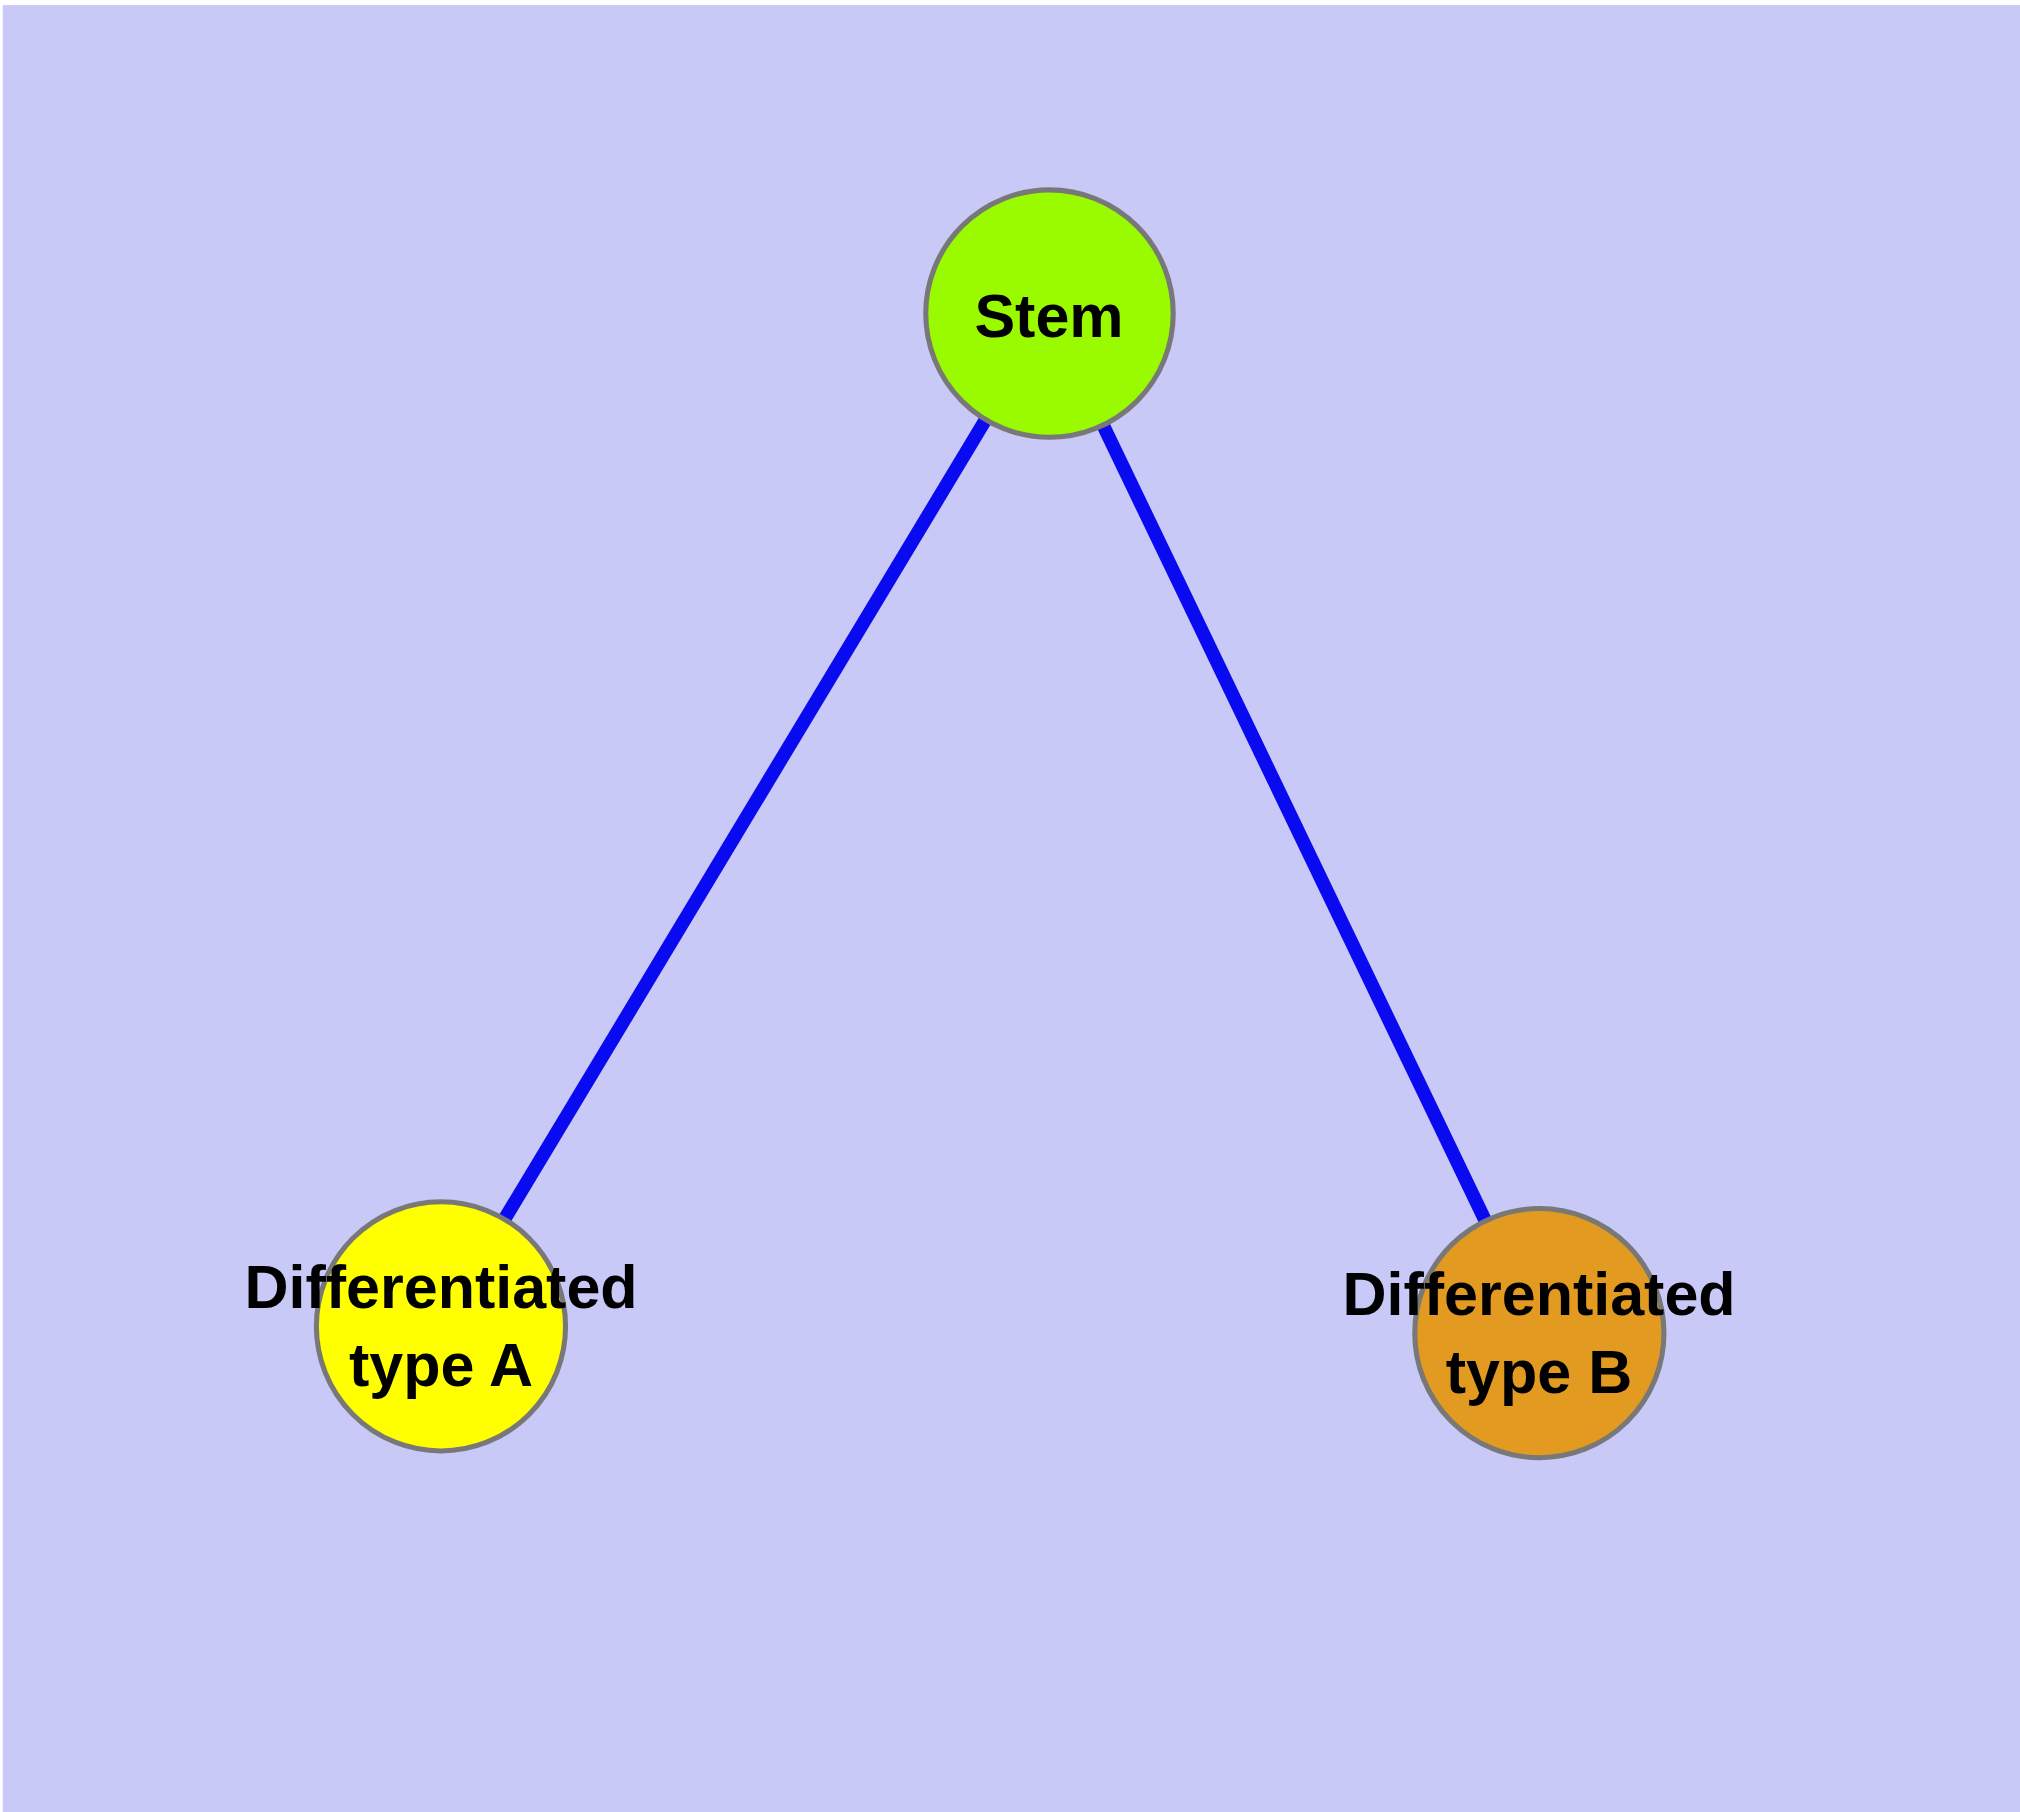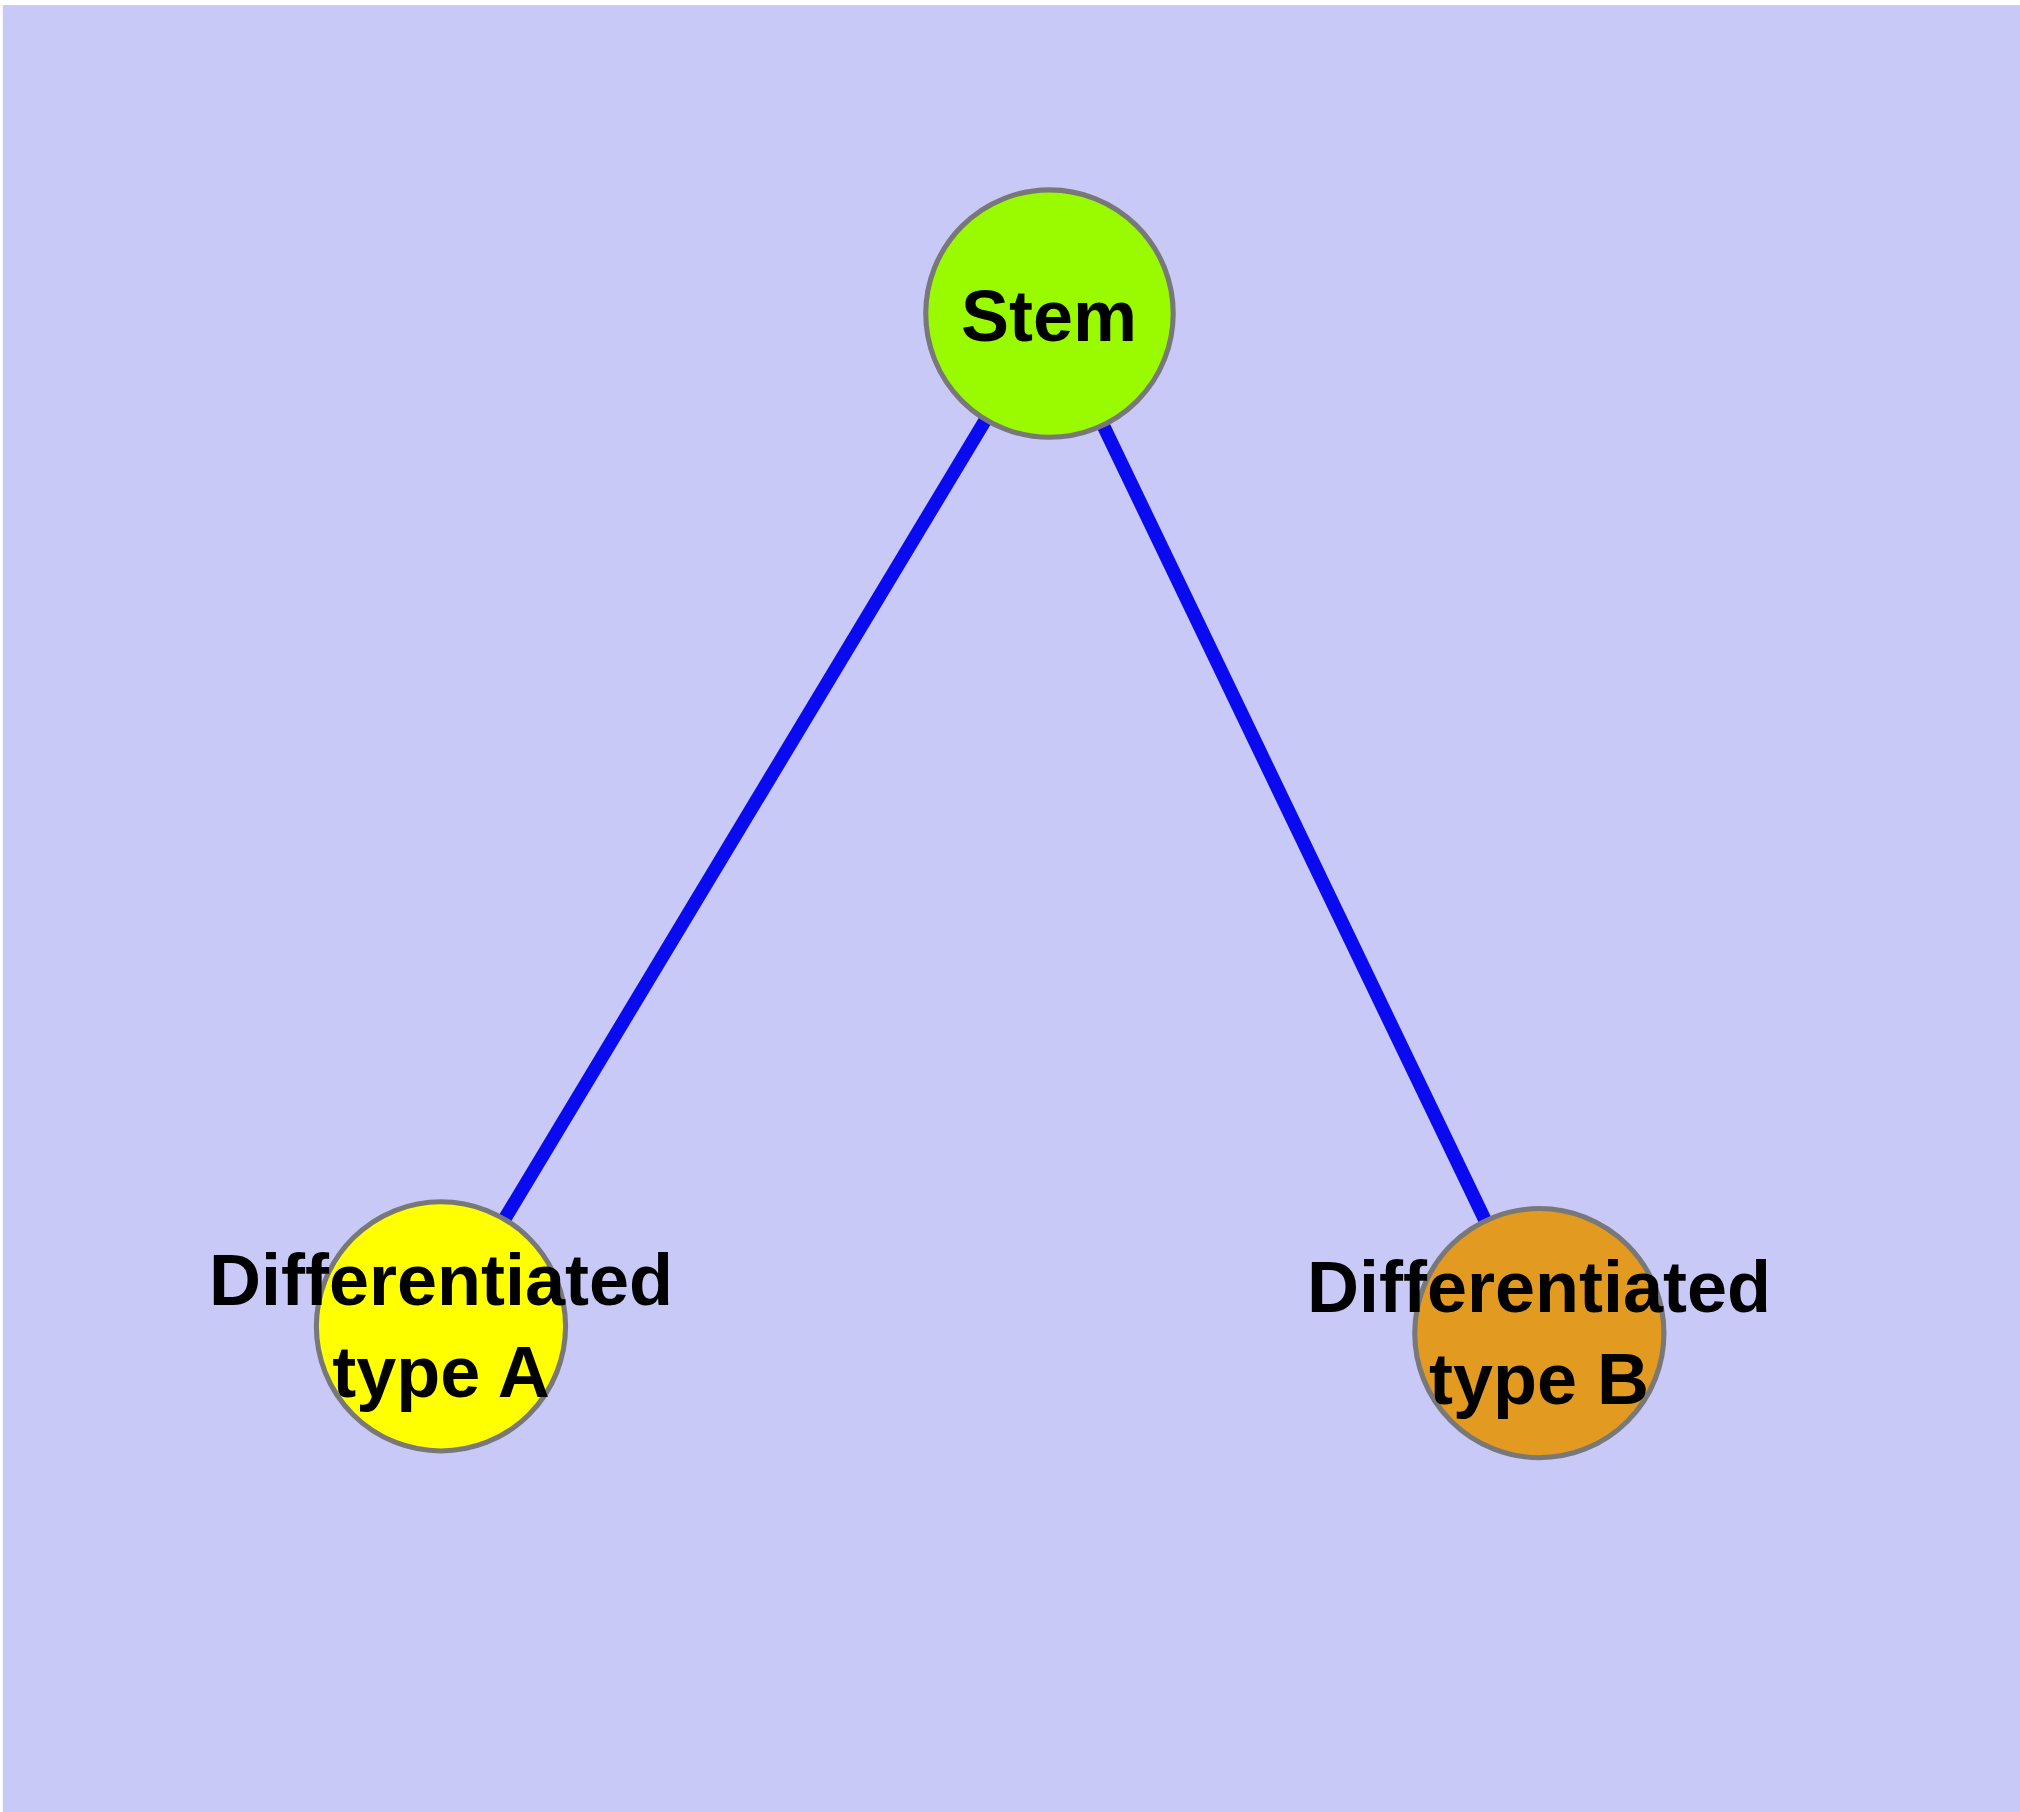--- a/index.html
+++ b/index.html
@@ -21,21 +21,21 @@
     left: 0;
     top: 0;
     width: 2021px;
     height: 1812px;
     display: block;
   }
   .node-label {
     position: absolute;
     transform: translate(-50%, -50%);
     font-weight: bold;
-    font-size: 72px;
+    font-size: 61px;
     line-height: 1.28;
     color: #000000;
     text-align: center;
     white-space: pre-line;
     letter-spacing: 0px;
   }
   .label-stem   { left: 1049px; top: 316px;  }
   .label-type-a { left: 441px;  top: 1326px; }
   .label-type-b { left: 1539px; top: 1333px; }
 </style>

